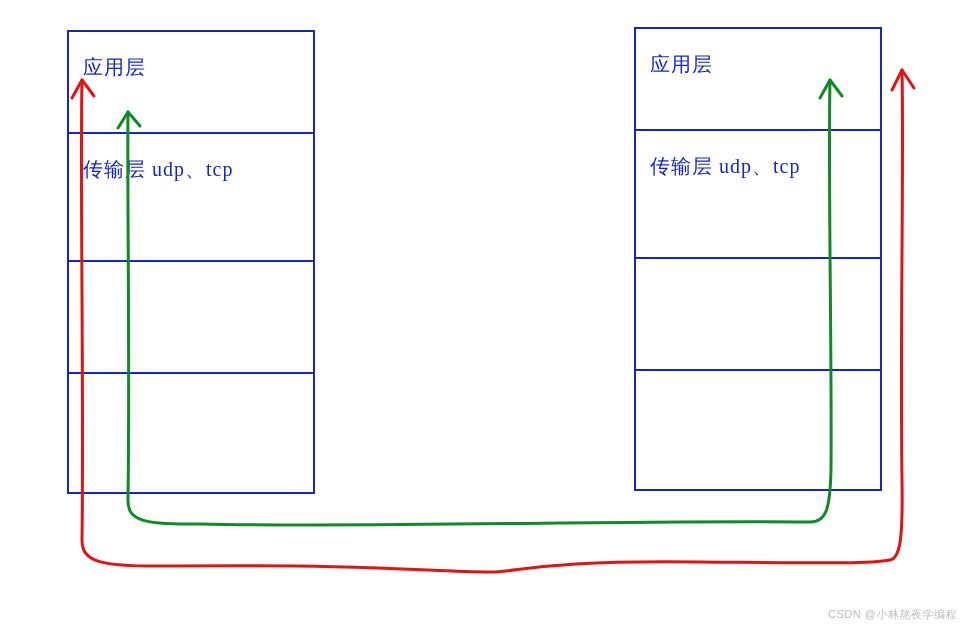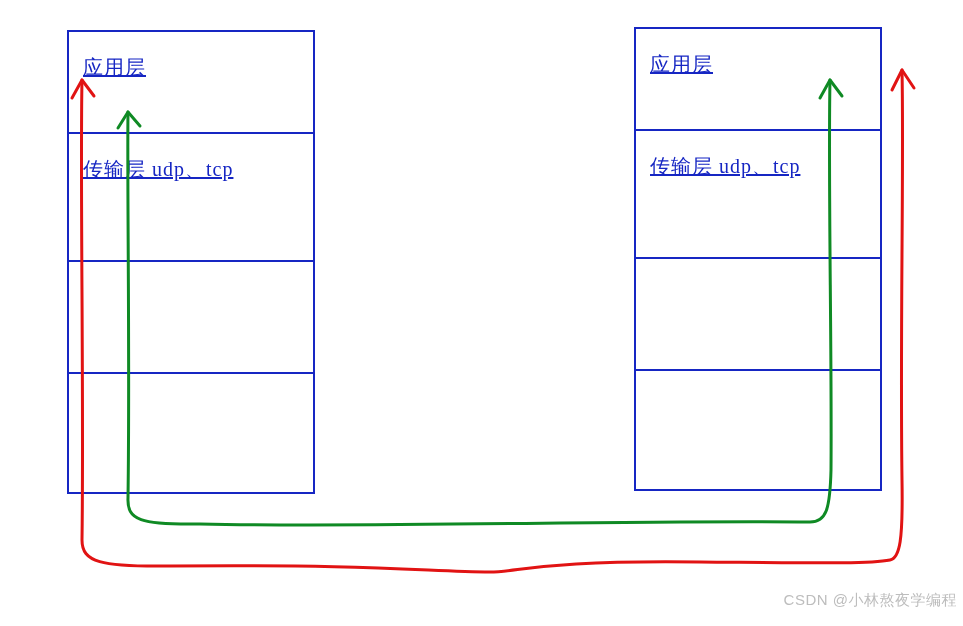--- a/index.html
+++ b/index.html
@@ -17,31 +17,30 @@
     border: 2px solid #1626c3;
     width: 244px;
   }
   .row {
     border-bottom: 2px solid #1626c3;
     box-sizing: border-box;
     color: #1626c3;
     font-size: 20px;
     padding: 22px 14px 0 14px;
     letter-spacing: 1px;
-    text-decoration: underline;
   }
   .row:last-child {
     border-bottom: none;
   }
   .watermark {
     position: absolute;
     right: 6px;
-    bottom: 16px;
+    bottom: 4px;
     font-family: Arial, "Microsoft YaHei", sans-serif;
-    font-size: 15px;
+    font-size: 11px;
     color: #bdbdbd;
     letter-spacing: 0.5px;
   }
   svg.lines {
     position: absolute;
     left: 0;
     top: 0;
     width: 963px;
     height: 626px;
     pointer-events: none;

